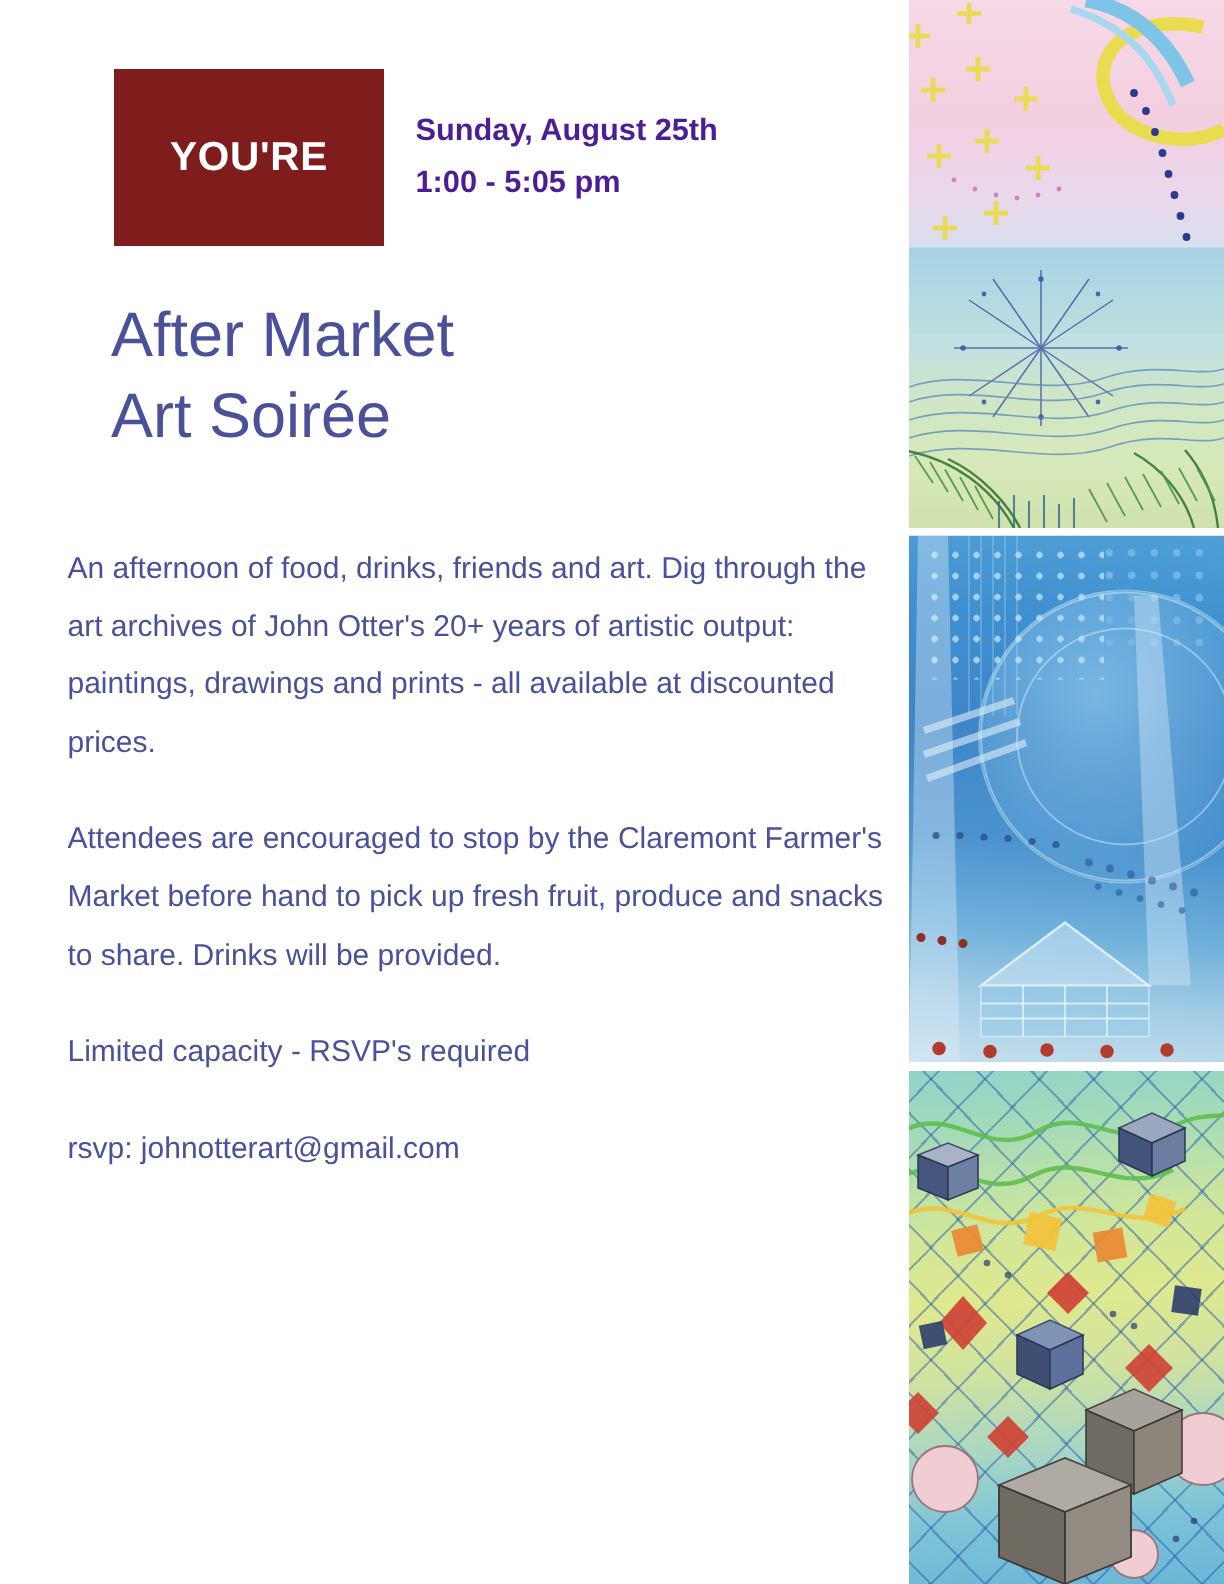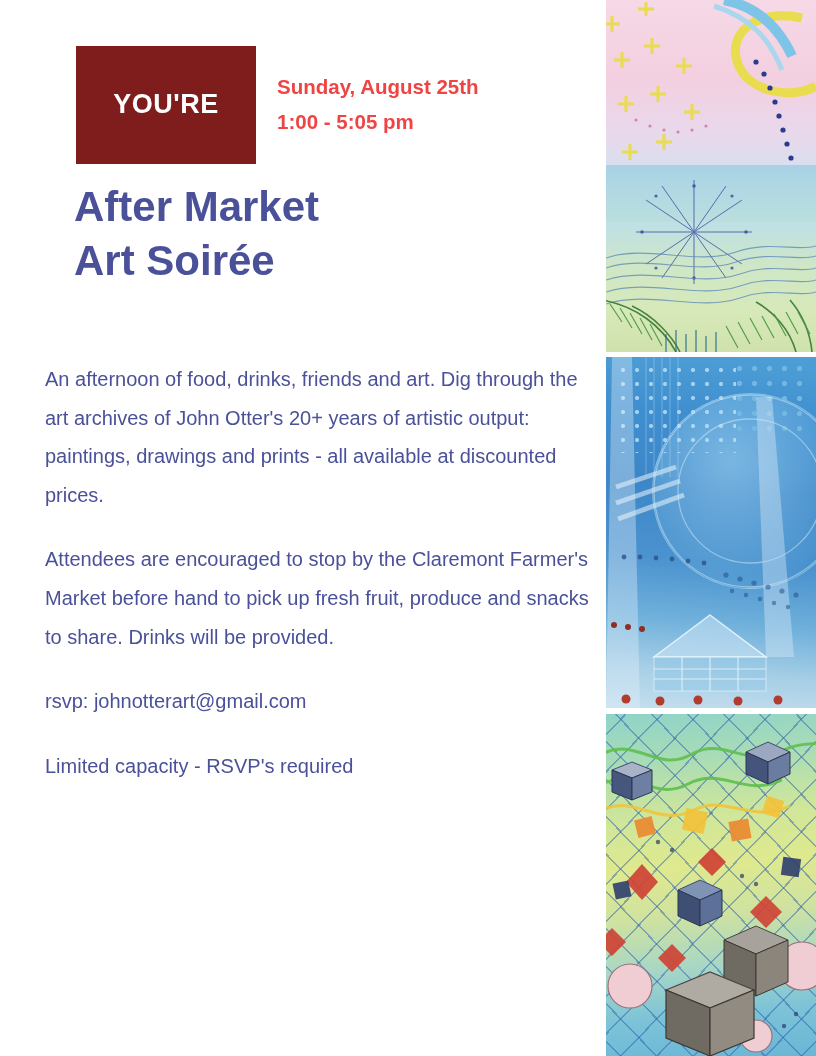--- a/index.html
+++ b/index.html
@@ -53,41 +53,41 @@
   }
   .invited-badge .l1, .invited-badge .l2 {
     font-size: 27px;
     font-weight: bold;
     letter-spacing: 0.5px;
   }
 
   .datetime {
     margin-left: 21px;
     margin-top: 23px;
-    color: #ef4444;
+    color: #4c1d95;
   }
   .datetime .d1 {
     font-size: 20.5px;
     font-weight: bold;
     line-height: 1.72;
     white-space: nowrap;
   }
   .datetime .d2 {
     font-size: 20.5px;
     font-weight: bold;
     line-height: 1.72;
     white-space: nowrap;
   }
 
   .event-title {
     position: absolute;
     left: 74px;
-    top: 180px;
+    top: 196px;
     font-size: 42px;
-    font-weight: bold;
+    font-weight: normal;
     line-height: 1.28;
     color: #4a5199;
   }
 
   .body-copy {
     position: absolute;
     left: 45px;
     top: 360px;
     width: 545px;
     font-size: 20px;
@@ -208,22 +208,22 @@
     </div>
 
     <div class="event-title">
       <div>After Market</div>
       <div>Art Soirée</div>
     </div>
 
     <div class="body-copy">
       <div class="para">An afternoon of food, drinks, friends and art. Dig through the art archives of John Otter's 20+ years of artistic output: paintings, drawings and prints - all available at discounted prices.</div>
       <div class="para">Attendees are encouraged to stop by the Claremont Farmer's Market before hand to pick up fresh fruit, produce and snacks to share. Drinks will be provided.</div>
+      <div class="para">Limited capacity - RSVP's required</div>
       <div class="para">rsvp: johnotterart@gmail.com</div>
-      <div class="para">Limited capacity - RSVP's required</div>
     </div>
   </div>
 
   <div class="art-col">
 
     <div class="art art-1">
       <div class="a1-bg"></div>
       <div class="a1-blue-band"></div>
 
       <svg width="210" height="352" style="position:absolute;inset:0">

